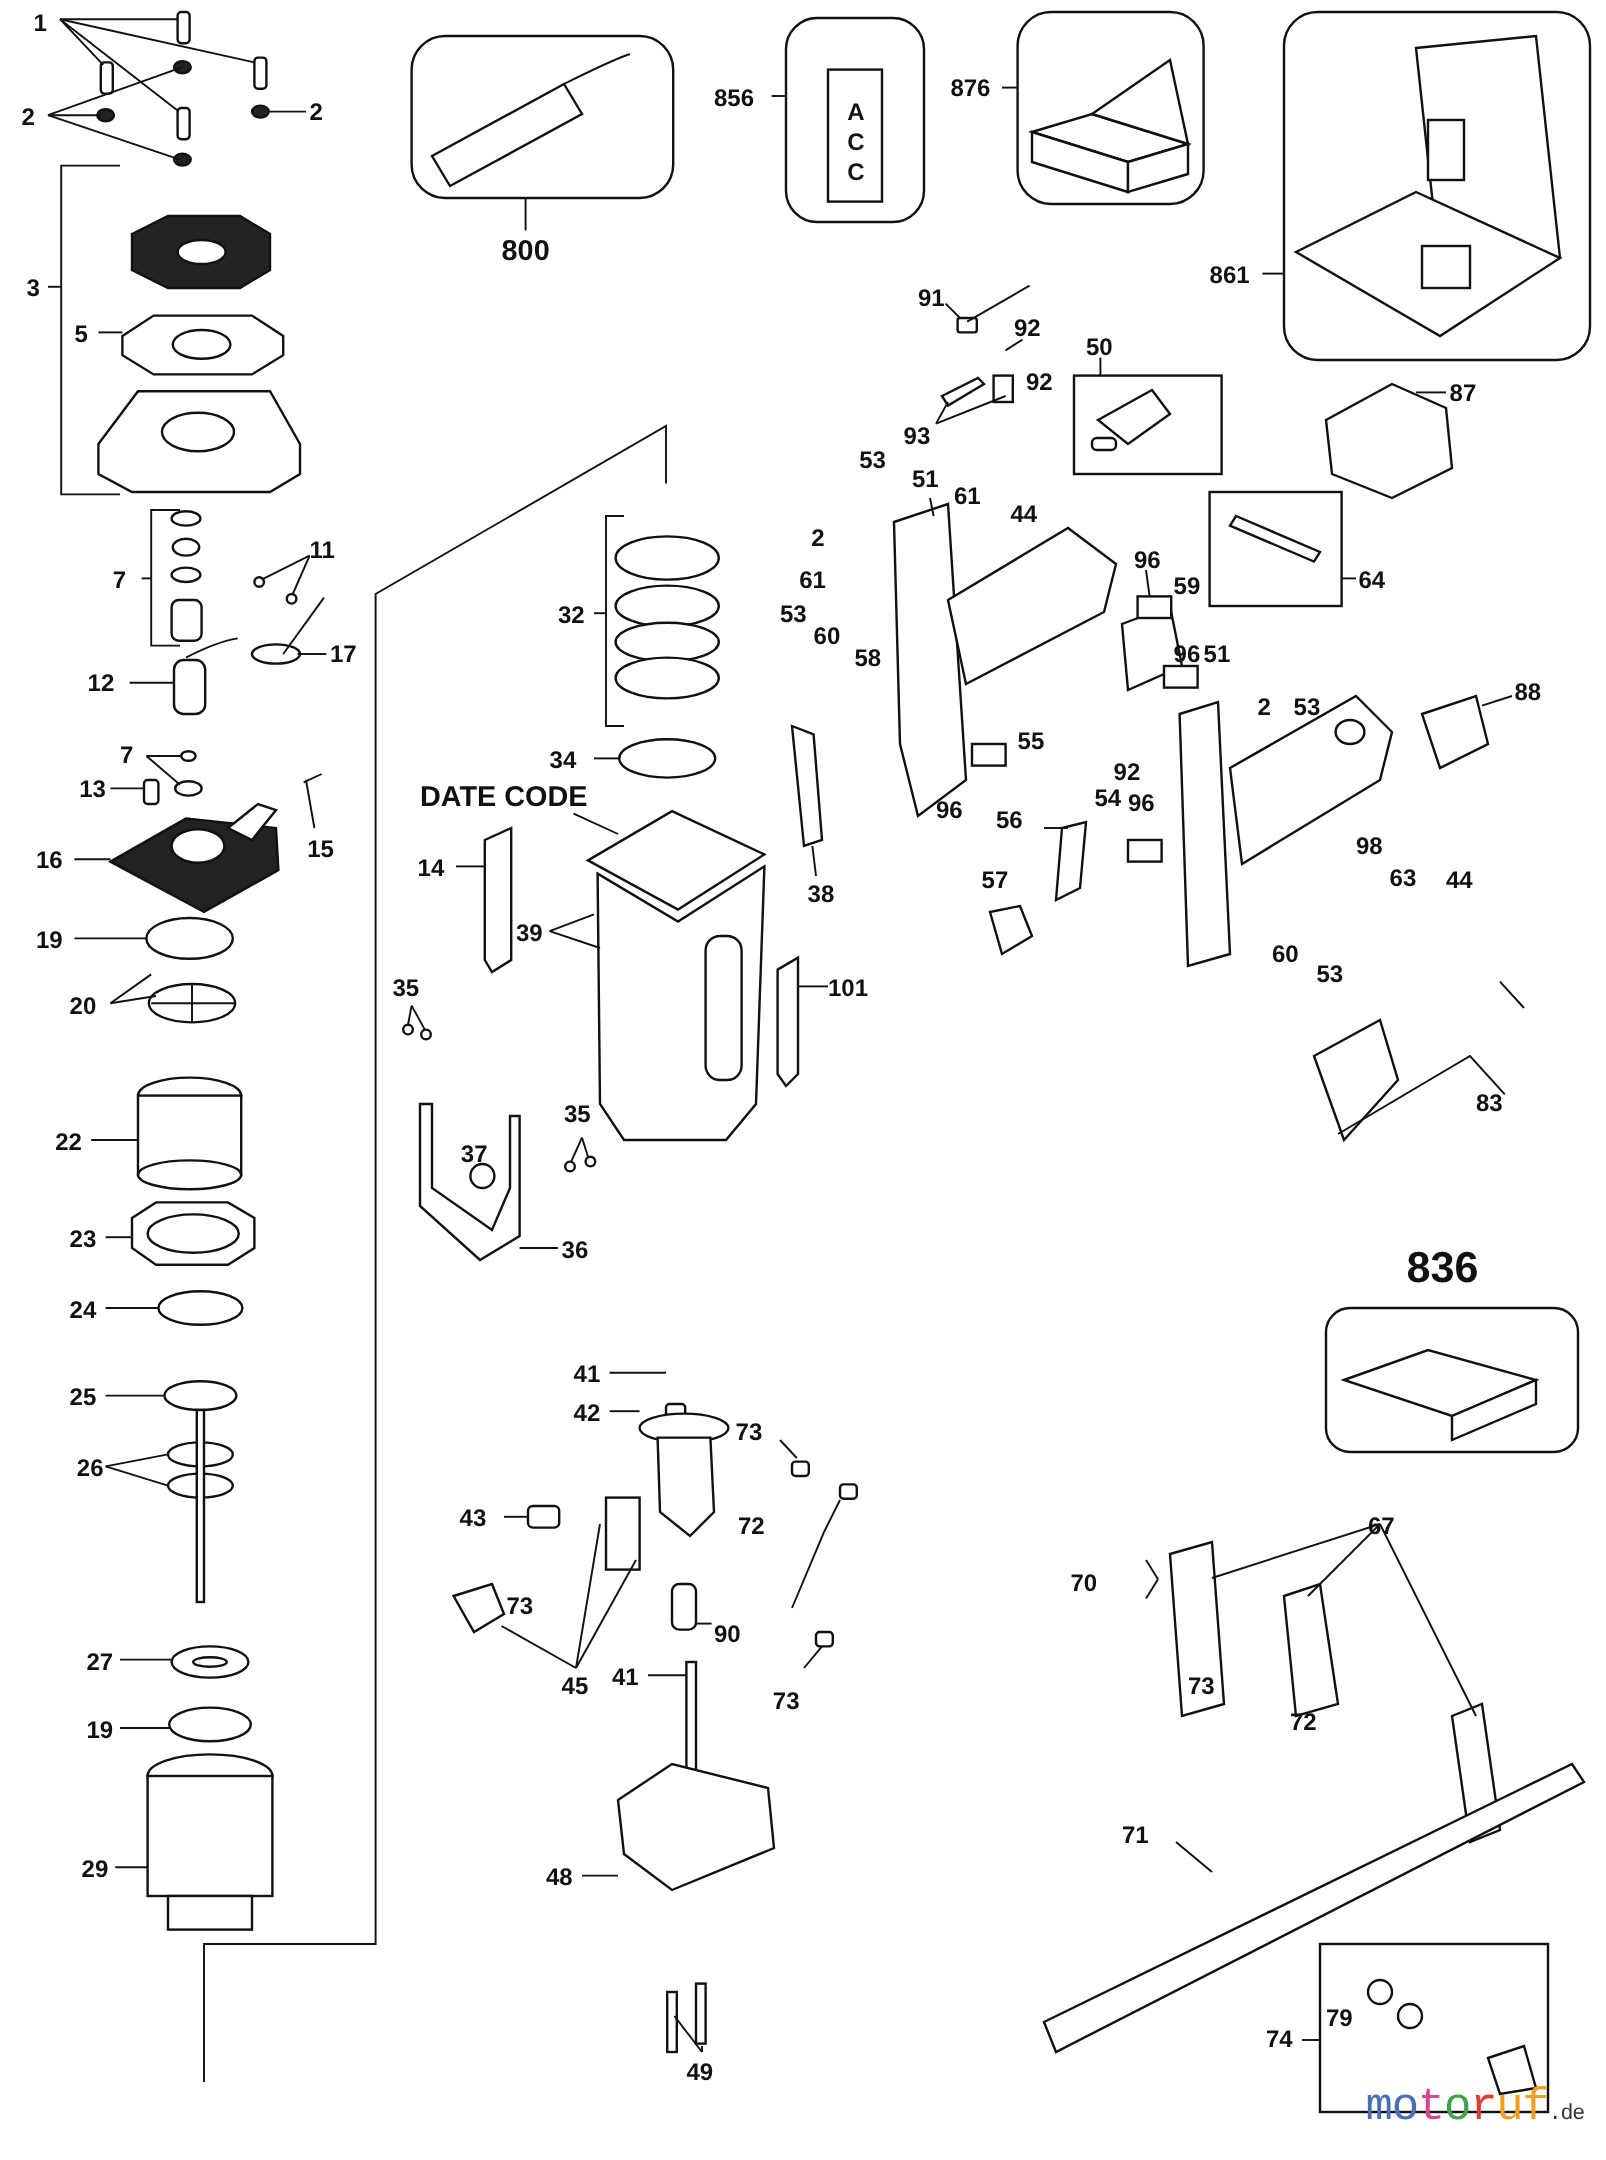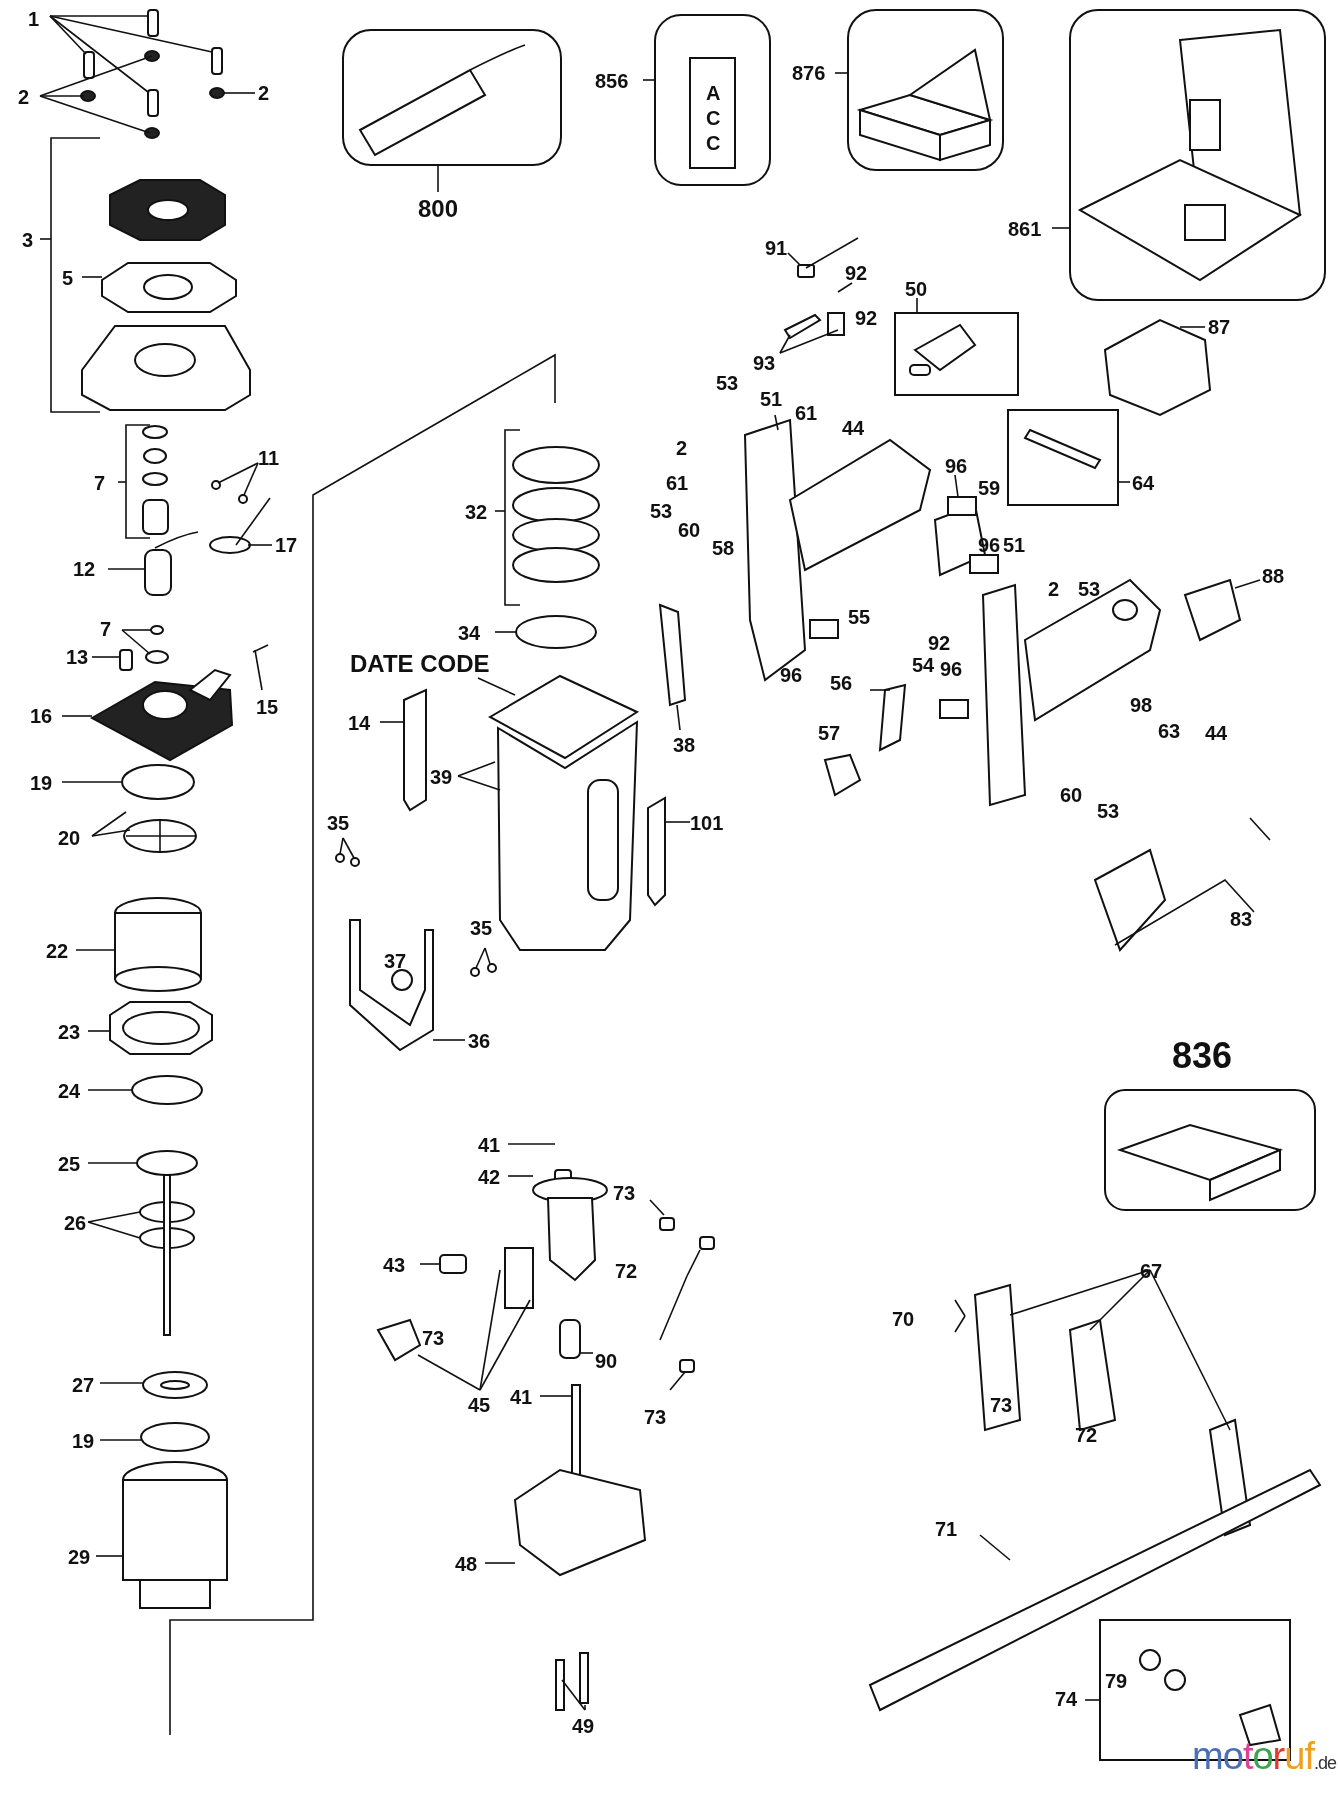--- a/index.html
+++ b/index.html
@@ -6,21 +6,21 @@
   body{width:1338px;height:1800px;overflow:hidden;position:relative;font-family:"Liberation Sans",sans-serif;}
   #diagram{position:absolute;left:0;top:0;width:1338px;height:1800px;}
   .lbl{font-family:"Liberation Sans",sans-serif;font-weight:bold;font-size:20px;fill:#111;}
   .lbl-big{font-size:36px;}
   .lbl-mid{font-size:24px;}
   .ln{stroke:#111;stroke-width:1.6;fill:none;}
   .part{stroke:#111;stroke-width:2;fill:#fff;}
   .part-dark{stroke:#111;stroke-width:2;fill:#222;}
   .box{stroke:#111;stroke-width:2;fill:none;}
   .rbox{stroke:#111;stroke-width:2;fill:#fff;}
-  .wm{position:absolute;right:2px;bottom:22px;font-family:Liberation Sans, sans-serif;font-size:38px;letter-spacing:-1px;}
+  .wm{position:absolute;right:18px;bottom:22px;font-family:Liberation Mono, monospace;font-size:38px;letter-spacing:-1px;}
   .wm span{display:inline-block;}
   .wm .tld{font-size:18px;color:#333;}
 </style>
 </head>
 <body>
 
 <svg id="diagram" viewBox="0 0 1338 1800" xmlns="http://www.w3.org/2000/svg">
 
   <g>
     <rect class="part" x="148" y="10" width="10" height="26" rx="3"></rect>

